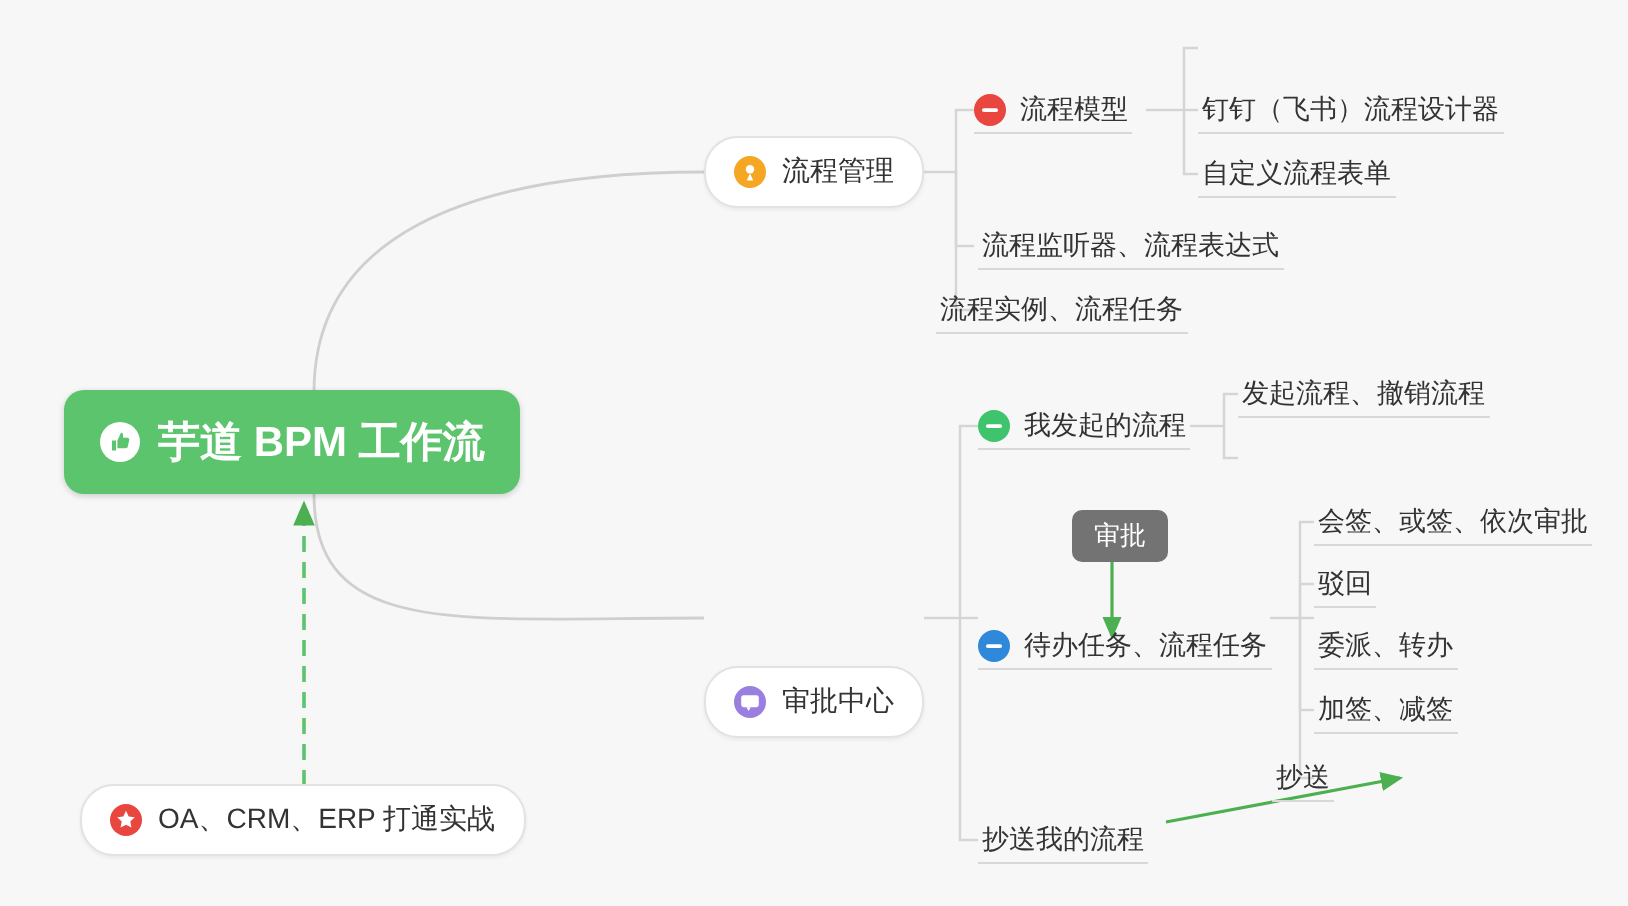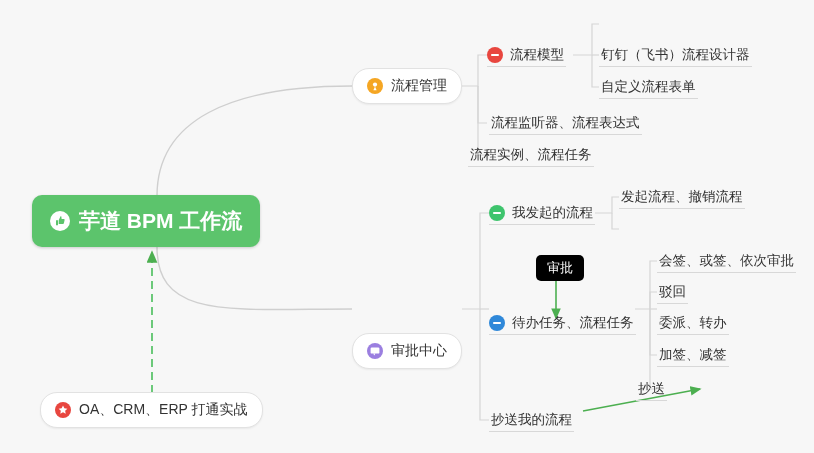--- a/index.html
+++ b/index.html
@@ -77,21 +77,21 @@
   .text-node.with-icon {
     padding-left: 0;
   }
   .text-node .ico {
     margin-right: 7px;
     display: inline-flex;
     align-items: center;
   }
   
   .tag-node {
-    background: #000000;
+    background: #737373;
     border-radius: 5px;
     color: #ffffff;
     font-size: 13px;
     height: 26px;
     padding: 0 11px;
     justify-content: center;
   }
 </style>
 </head>
 <body>

